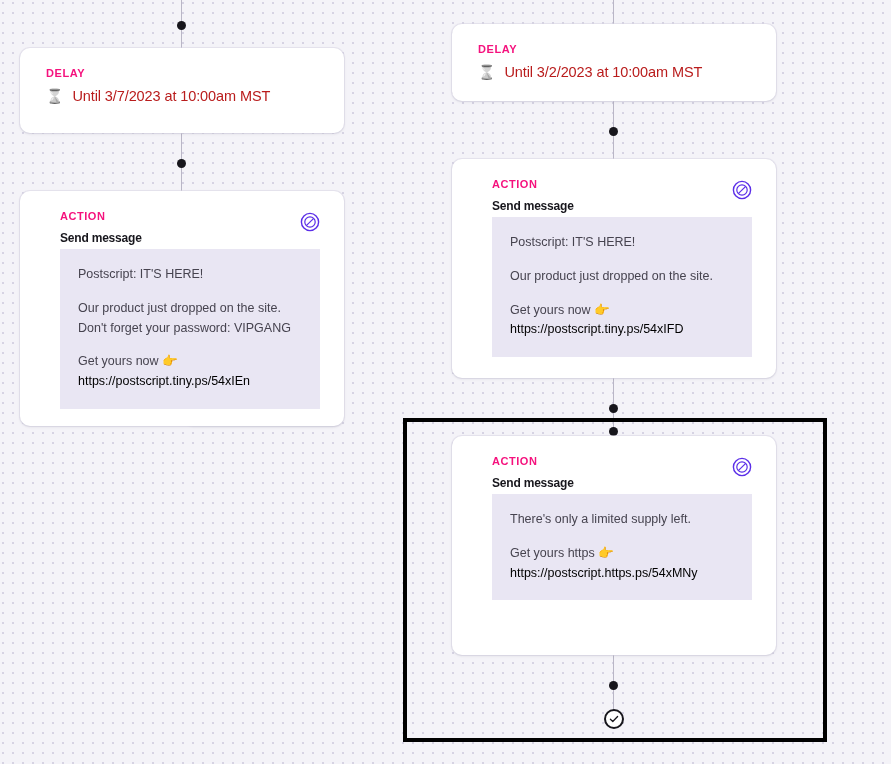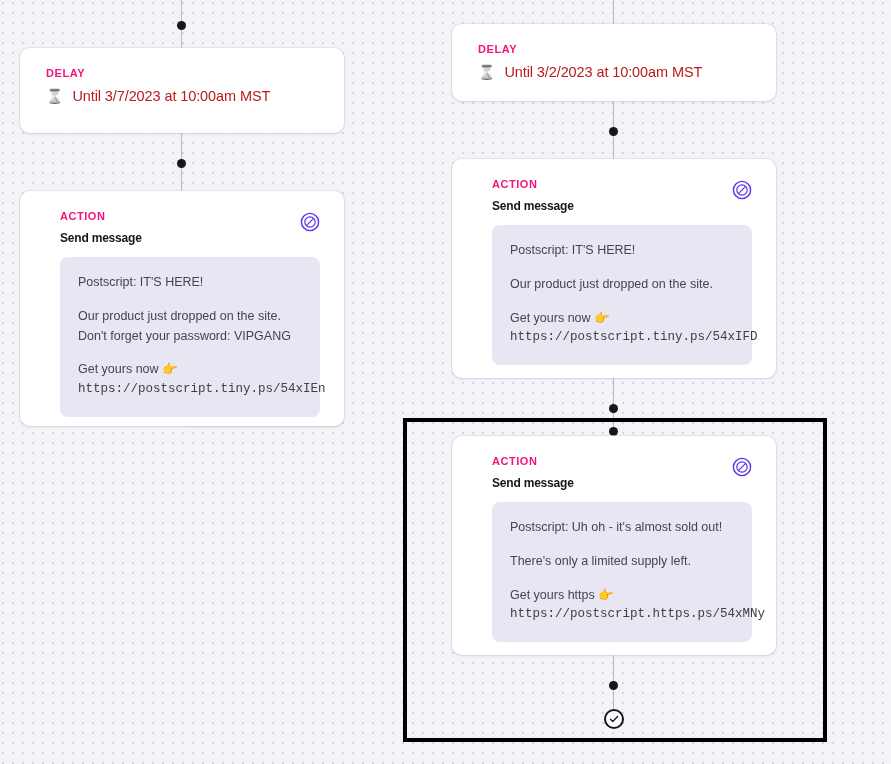--- a/index.html
+++ b/index.html
@@ -109,36 +109,35 @@
   }
   .no-sms-icon {
     width: 20px;
     height: 20px;
     flex: 0 0 auto;
     margin-top: 1px;
   }
   .no-sms-icon svg { display: block; }
 
   .bubble {
-    margin-top: 12px;
+    margin-top: 4px;
     background: #e9e6f3;
-    border-radius: 8px;
+    border-radius: 0;
     padding: 16px 18px 17px 18px;
   }
   .bubble p {
     margin: 0;
     font-size: 12.5px;
     line-height: 1.58;
     color: #46434f;
   }
   .bubble p + p { margin-top: 14px; }
   .bubble .link {
-    color: #404040;
+    color: #000000;
     display: block;
-    font-family: Liberation Mono, monospace;
   }
 
   
   #selection-frame {
     position: absolute;
     border: 4px solid #000000;
     background: transparent;
     box-sizing: border-box;
   }
 
@@ -259,21 +258,20 @@
     </div>
     <span class="no-sms-icon">
       <svg viewBox="0 0 20 20" width="20" height="20" fill="none">
         <circle cx="10" cy="10" r="8.6" stroke="#5b2ee8" stroke-width="1.4"></circle>
         <circle cx="10" cy="10" r="5.2" stroke="#5b2ee8" stroke-width="1.2"></circle>
         <line x1="6.3" y1="13.7" x2="13.7" y2="6.3" stroke="#5b2ee8" stroke-width="1.2"></line>
       </svg>
     </span>
   </div>
   <div class="bubble">
-    <p>Postscript: Uh oh - it's almost sold out!</p>
     <p>There's only a limited supply left.</p>
     <p>
       <span>Get yours https 👉</span>
       <span class="link">https://postscript.https.ps/54xMNy</span>
     </p>
   </div>
 </div>
 
 <div class="end-node" style="left:604px; top:709px;">
   <svg viewBox="0 0 16 16" width="12" height="12">

